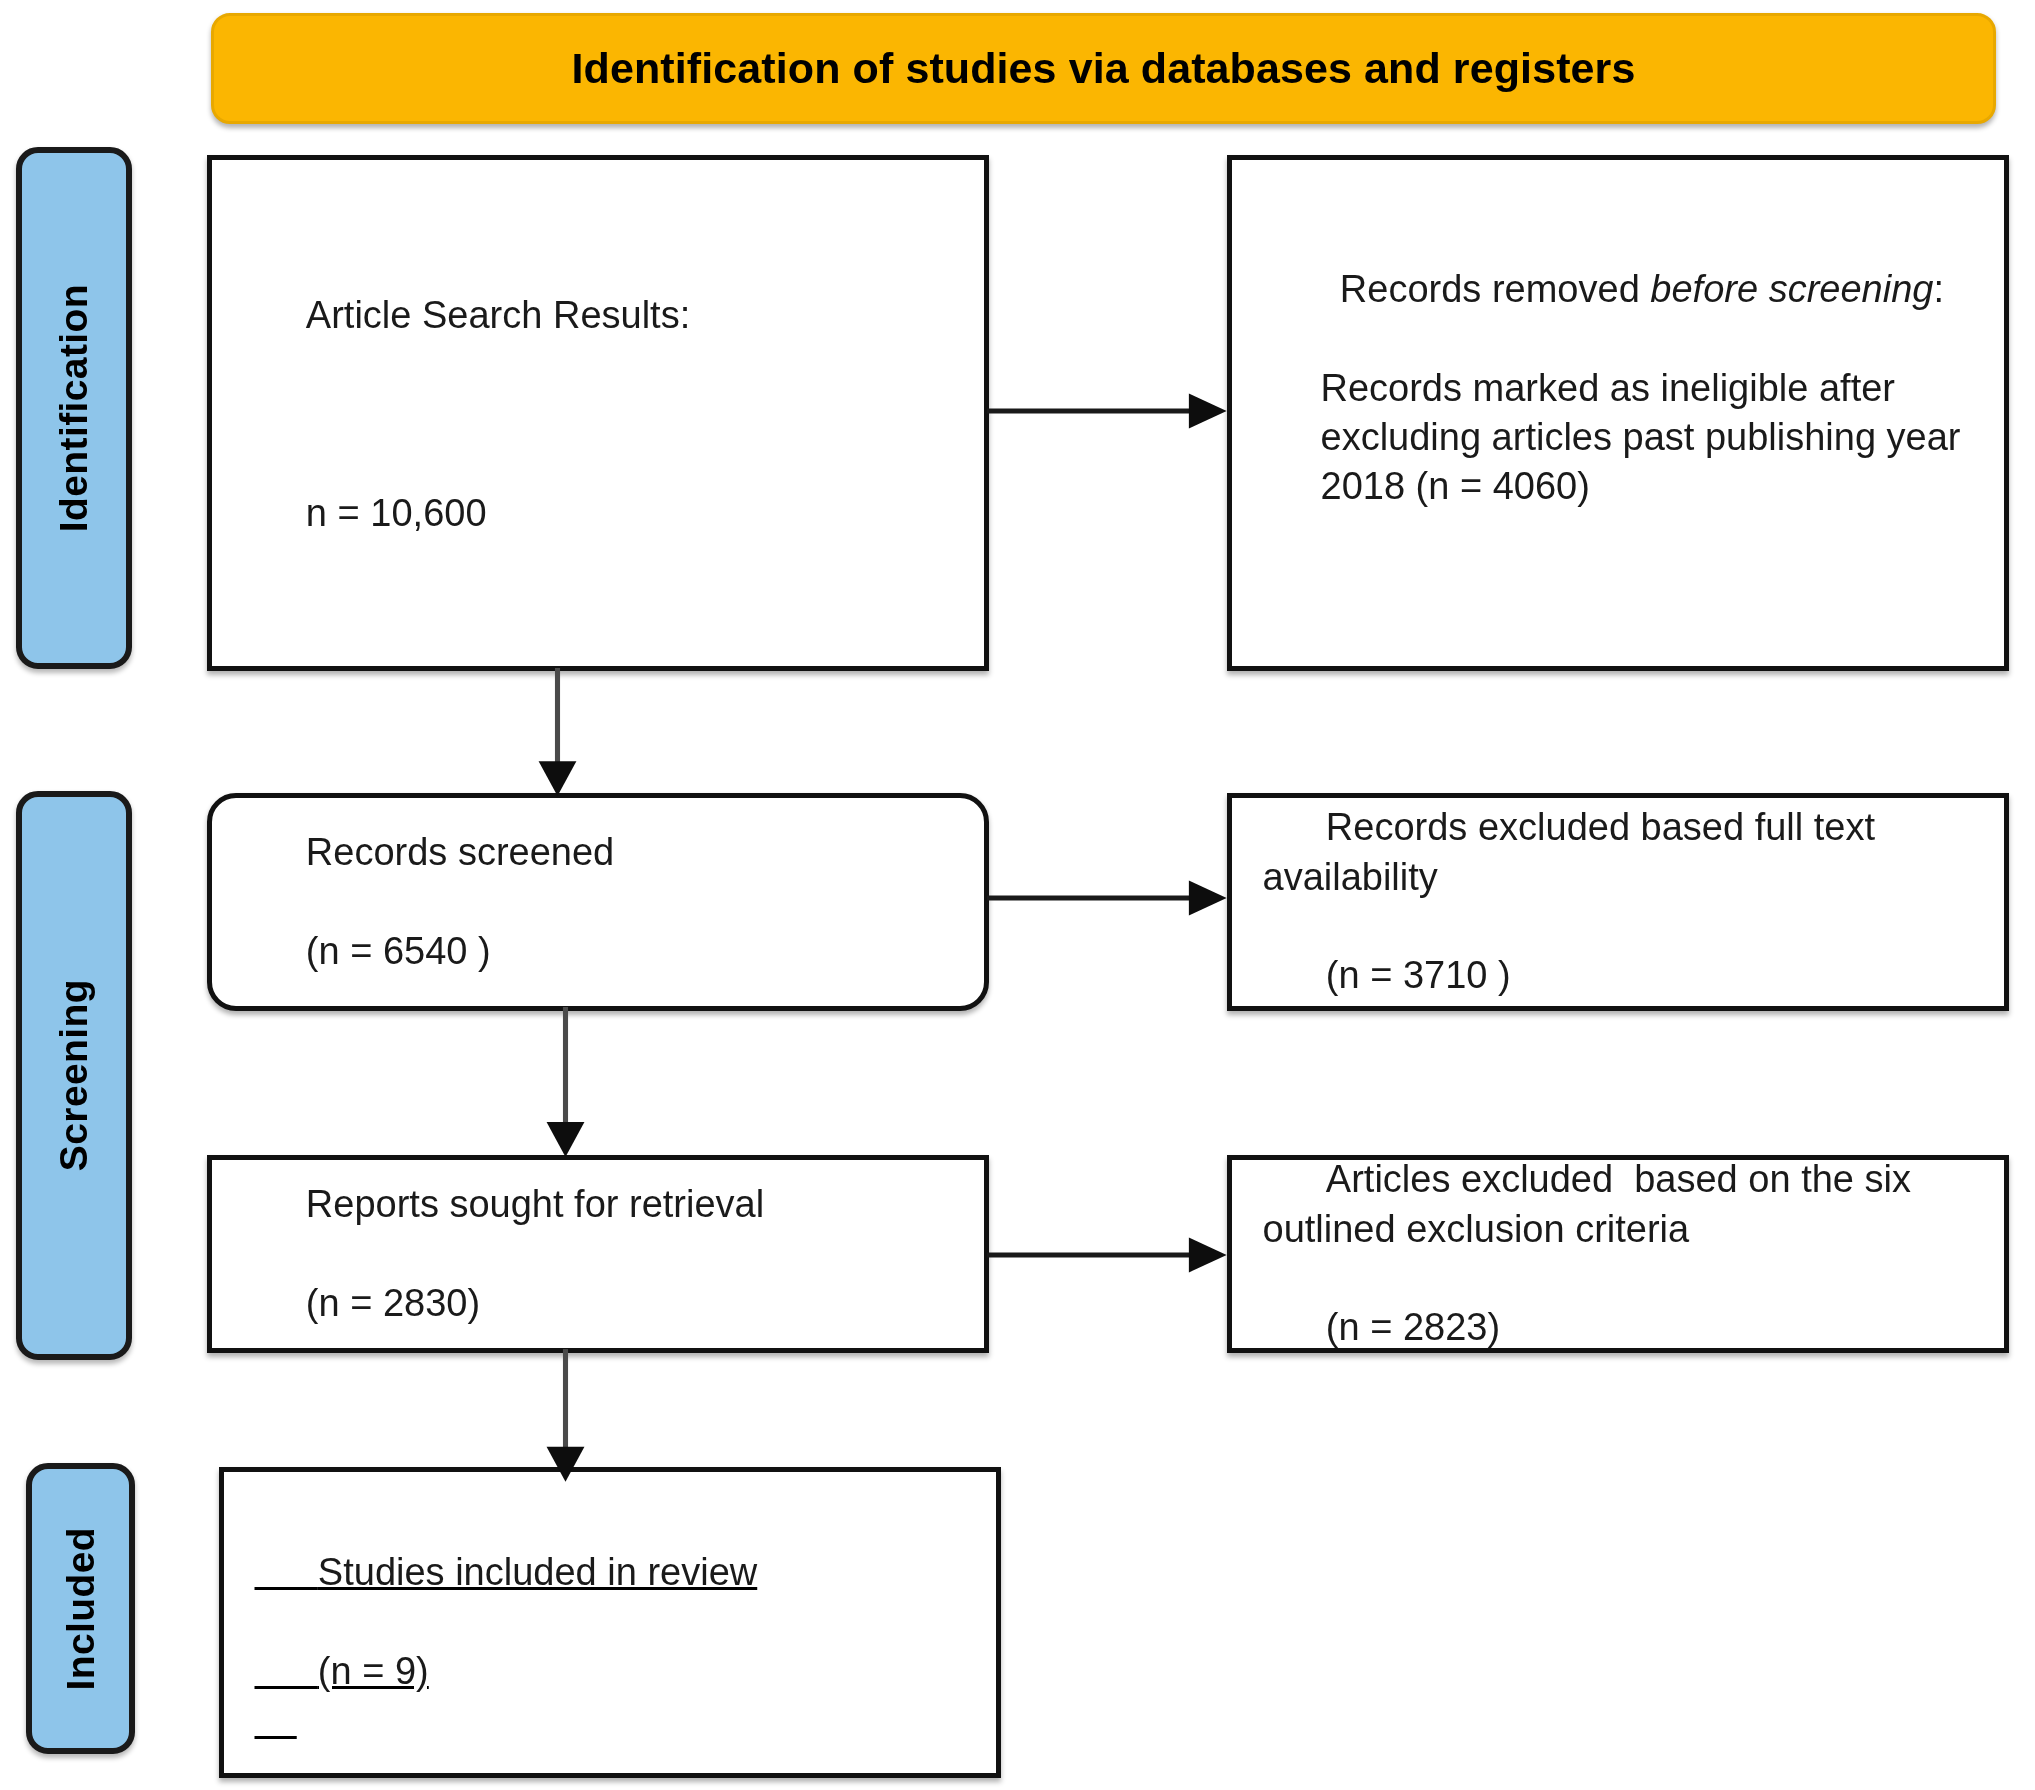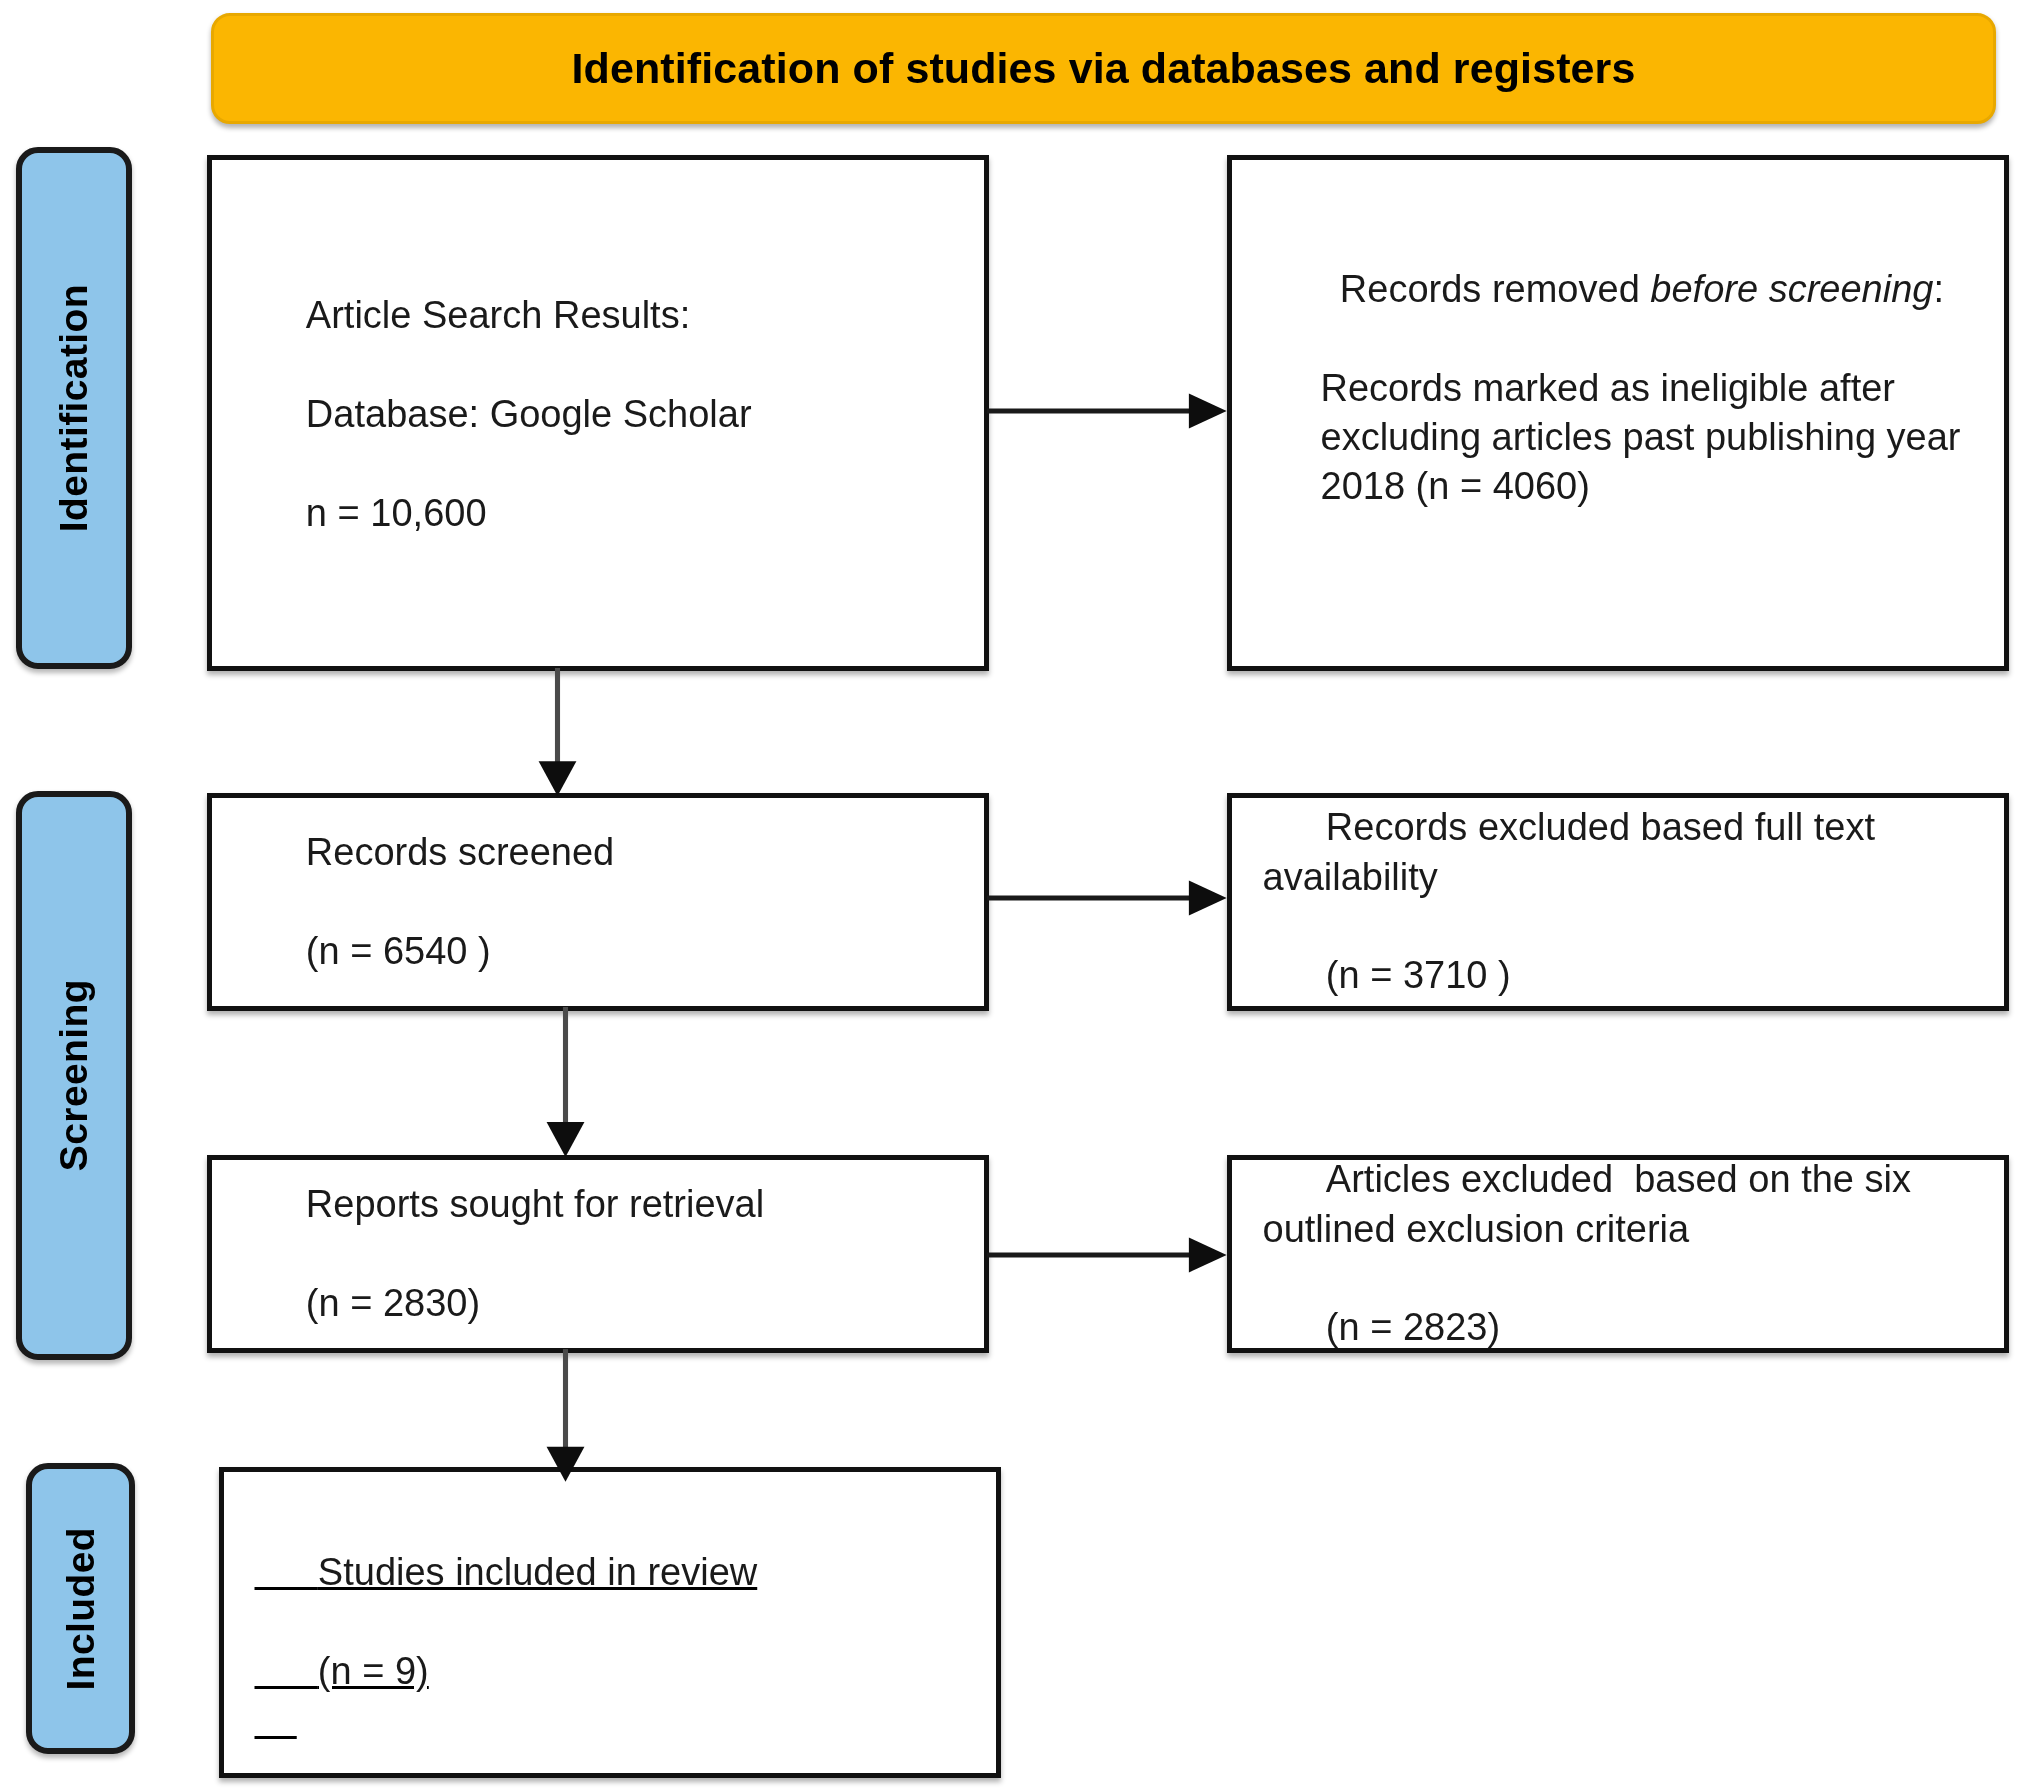--- a/index.html
+++ b/index.html
@@ -89,21 +89,21 @@
   .flow-box-text .indent {
     display: block;
     padding-left: 44px;
   }
   .flow-box-text em {
     font-style: italic;
   }
 
   
   #box-search-results { left: 207px; top: 155px;  width: 782px; height: 516px; }
-  #box-records-screened { left: 207px; top: 793px; width: 782px; height: 218px; }
+  #box-records-screened { left: 207px; top: 793px; width: 782px; height: 218px; border-radius: 29px; }
   #box-reports-sought { left: 207px; top: 1155px; width: 782px; height: 198px; }
   #box-studies-included { left: 219px; top: 1467px; width: 782px; height: 311px; text-decoration: underline; }
   
   #box-records-removed { left: 1227px; top: 155px;  width: 782px; height: 516px; padding-left: 14px; }
   #box-records-excluded { left: 1227px; top: 793px; width: 782px; height: 218px; }
   #box-articles-excluded { left: 1227px; top: 1155px; width: 782px; height: 198px; }
 
   
   #box-search-results .flow-box-text { margin-top: 2.9px; }
   #box-records-removed .flow-box-text { margin-top: 0px; }
@@ -133,21 +133,21 @@
     <span class="stage-pill-text">Screening</span>
   </div>
 
   <div class="stage-pill" id="stage-included">
     <span class="stage-pill-text">Included</span>
   </div>
 
   <div class="flow-box" id="box-search-results">
     <div class="flow-box-text">
       <span>Article Search Results:</span><br>
-      <span>Database: Google Scholar</span><br>
+      <br>
       <span>n = 10,600</span>
     </div>
   </div>
 
   <div class="flow-box" id="box-records-removed">
     <div class="flow-box-text">
       <span>Records removed </span><em>before screening</em><span>:</span>
       <span class="indent">Records marked as ineligible after excluding articles past publishing year 2018 (n = 4060)</span>
     </div>
   </div>

